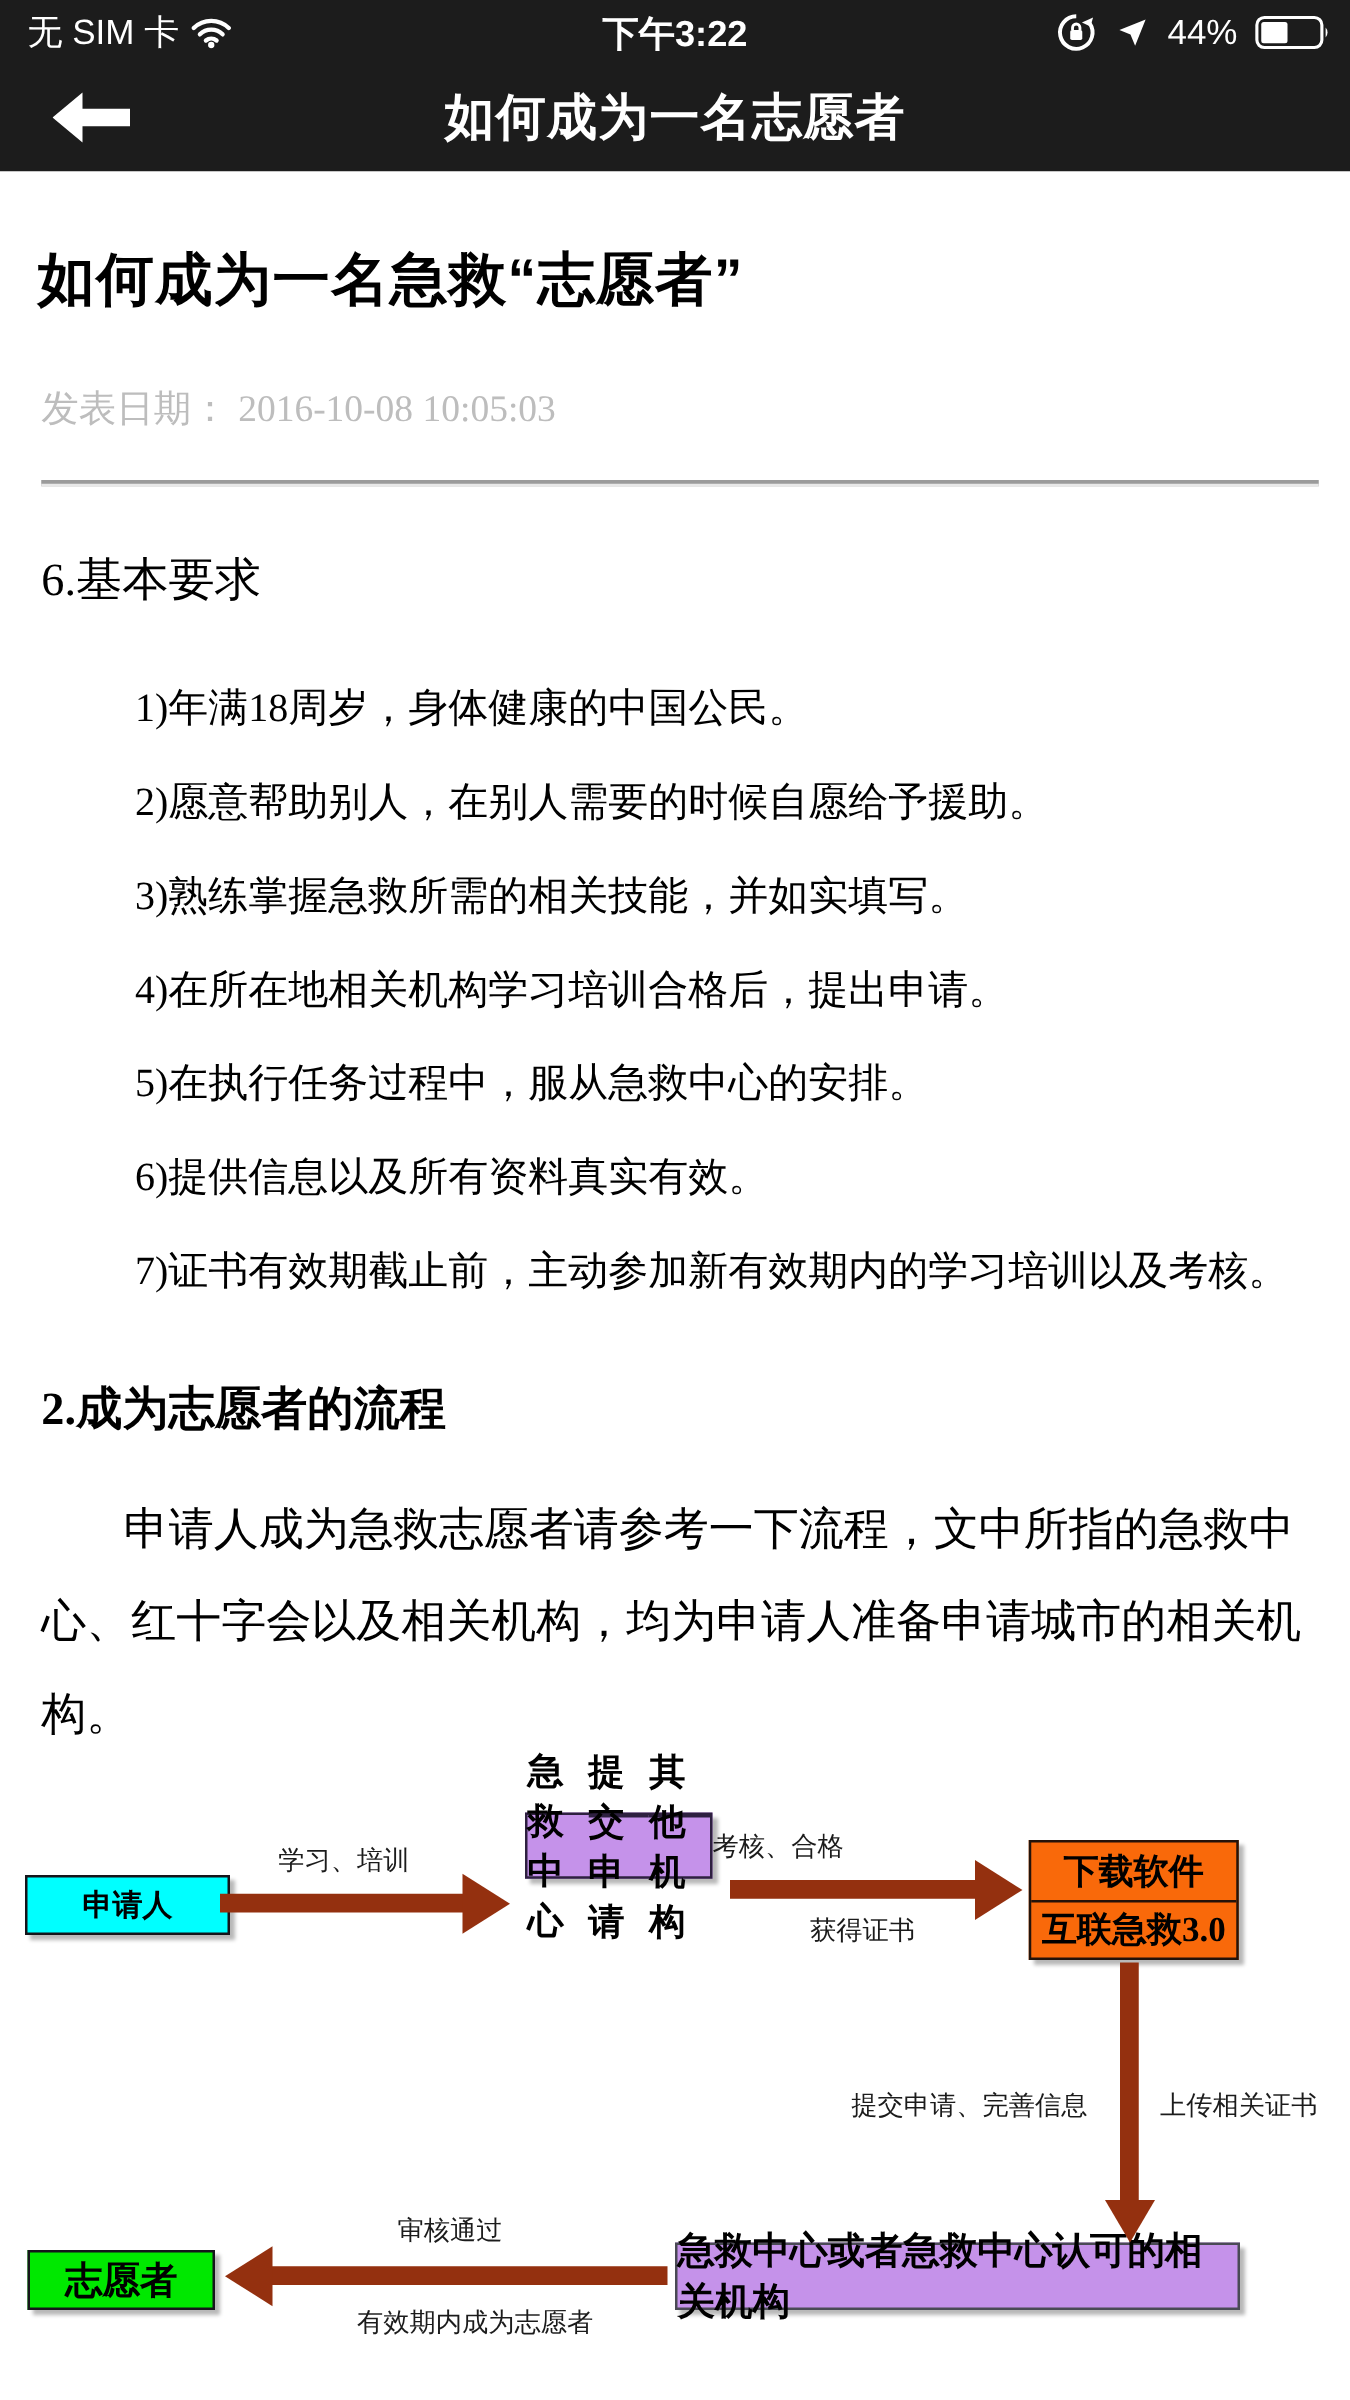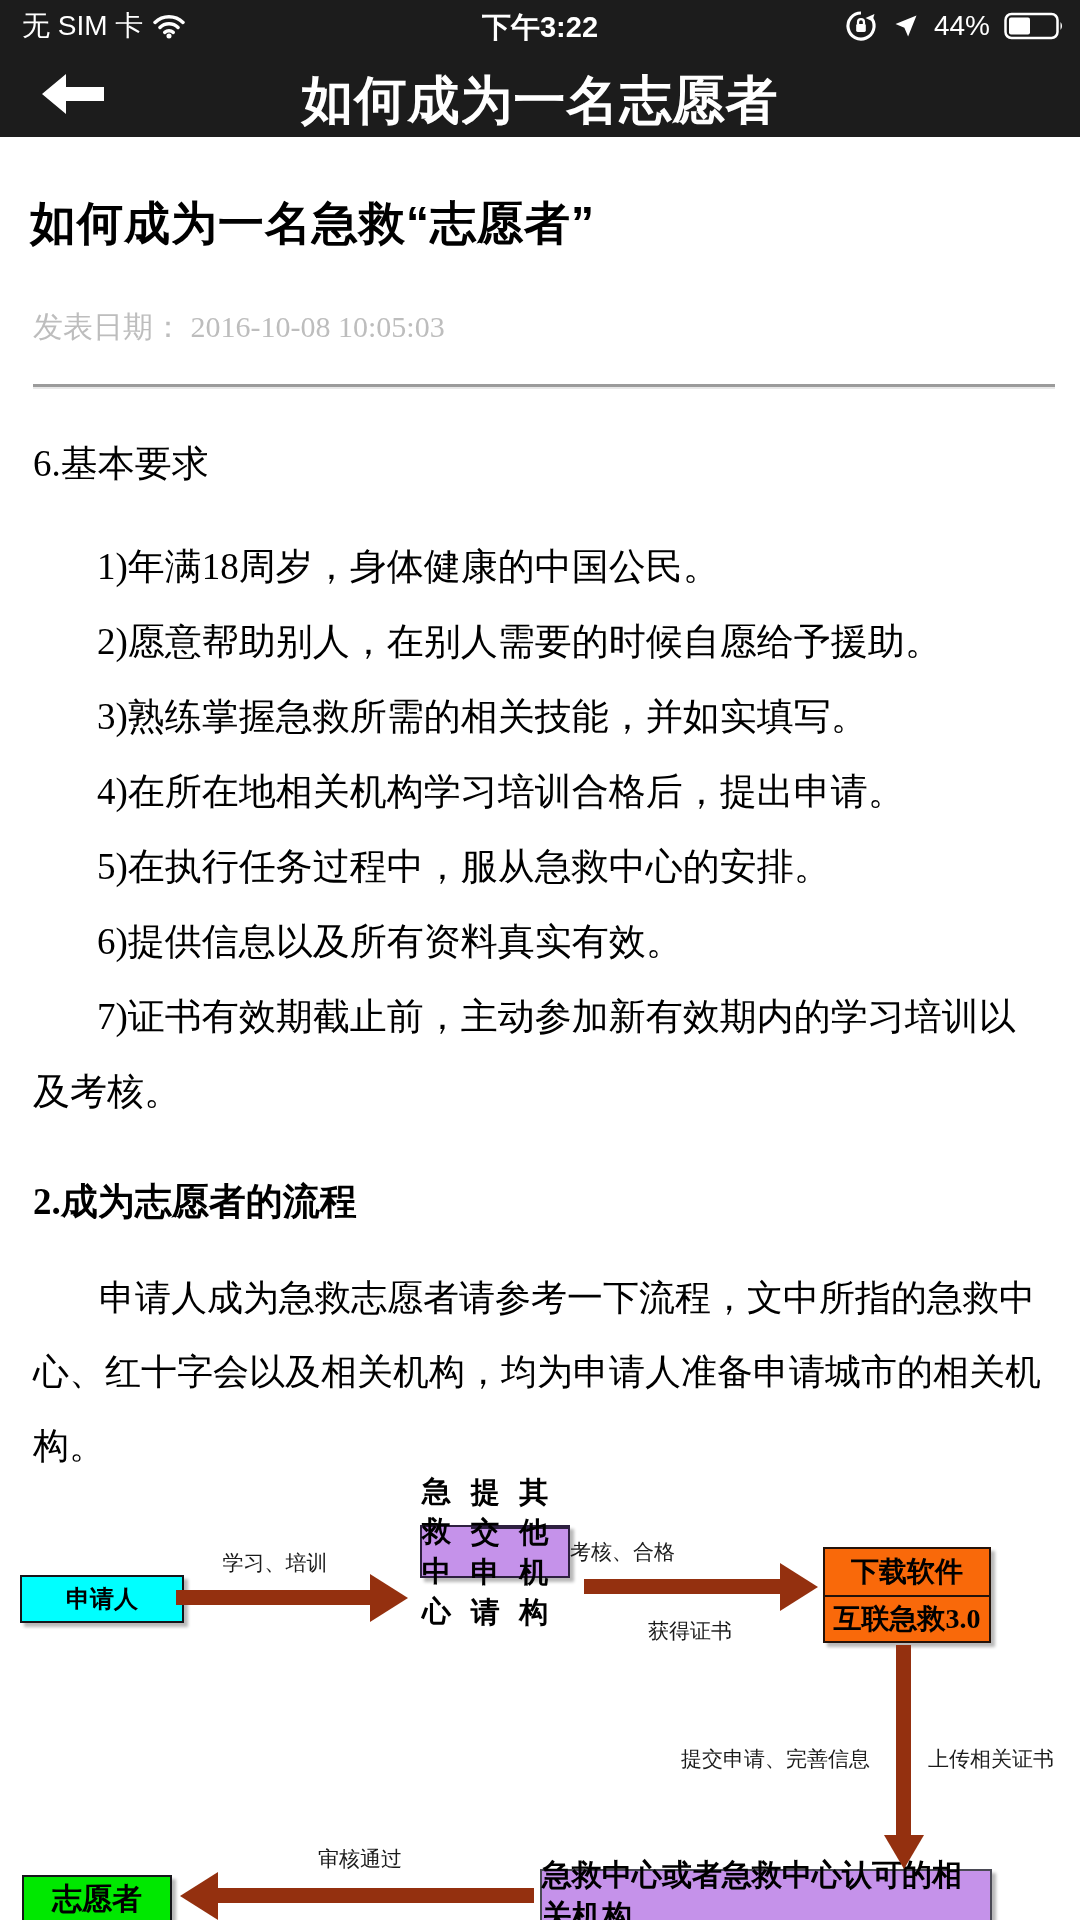--- a/index.html
+++ b/index.html
@@ -8,28 +8,28 @@
     font-family:"Liberation Sans",sans-serif;position:relative;
   }
   
   .header{position:absolute;top:0;left:0;width:1080px;height:137px;background:#1c1c1c;color:#fff;}
   .statusbar{position:absolute;top:0;left:0;width:100%;height:52px;display:flex;align-items:center;font-size:28px;}
   .sb-left{position:absolute;left:22px;top:0;height:52px;display:flex;align-items:center;gap:10px;justify-content:flex-end;}
   .sb-center{position:absolute;left:0;width:100%;text-align:center;top:8px;font-weight:bold;font-size:29px;}
   .sb-right{position:absolute;right:14px;top:0;height:52px;display:flex;align-items:center;gap:14px;}
   .navbar{position:absolute;top:52px;left:0;width:100%;height:85px;}
   .back-btn{position:absolute;left:42px;top:16px;width:64px;height:52px;display:flex;align-items:center;}
-  .nav-title{position:absolute;left:0;width:100%;top:14px;text-align:center;font-size:52px;font-weight:bold;color:#fff;letter-spacing:1px;}
+  .nav-title{position:absolute;left:0;width:100%;top:14px;text-align:center;font-size:40px;font-weight:bold;color:#fff;letter-spacing:1px;}
   
   .content{position:absolute;top:137px;left:0;width:1080px;color:#000;}
   .article-title{margin:56px 30px 0 30px;font-size:46px;font-weight:bold;letter-spacing:1px;font-family:"Liberation Sans",sans-serif;}
   .pub-date{margin:52px 33px 0 33px;font-size:30px;color:#bdbdbd;font-family:"Liberation Serif",serif;}
   .divider{margin:36px 25px 0 33px;height:3px;background:#9b9b9b;border-bottom:2px solid #e8e8e8;}
   .sec-heading{margin:50px 33px 0 33px;font-size:37px;font-weight:normal;font-family:"Liberation Serif",serif;}
-  .req-list{margin:40px 33px 0 33px;font-size:37px;line-height:75px;font-family:"Liberation Serif",serif;}
+  .req-list{margin:40px 33px 0 44px;font-size:32px;line-height:75px;font-family:"Liberation Serif",serif;}
   .req-item{text-indent:64px;}
   .sec2-heading{margin:48px 33px 0 33px;font-size:37px;font-family:"Liberation Serif",serif;}
   .process-par{margin:34px 33px 0 33px;font-size:36px;line-height:74px;text-indent:66px;font-family:"Liberation Serif",serif;}
   
   .flow{position:relative;margin-top:34px;width:1080px;height:478px;font-family:"Liberation Serif",serif;}
   .fnode{position:absolute;box-sizing:border-box;display:flex;align-items:center;justify-content:center;
          font-weight:bold;color:#000;box-shadow:4px 4px 3px #b9b9b9;}
   .node-applicant{left:20px;top:58px;width:164px;height:48px;background:var(--cyan);border:2px solid #15151a;font-size:24px;}
   .node-orgs{left:420px;top:8px;width:150px;background:var(--purple);border:2px solid #2e2040;flex-direction:row;padding:0;}
   .org-cell{width:100%;height:49px;display:flex;align-items:center;justify-content:center;font-size:29px;box-sizing:border-box;}
@@ -43,21 +43,21 @@
   .shaft{position:absolute;background:var(--arrow);}
   .ahead{position:absolute;width:0;height:0;}
   
   .a1-shaft{left:176px;top:73px;width:196px;height:15px;}
   .a1-head{left:370px;top:57px;border-top:24px solid transparent;border-bottom:24px solid transparent;border-left:38px solid var(--arrow);}
   .lbl-study{left:150px;top:32px;width:250px;text-align:center;}
   
   .a2-shaft{left:584px;top:62px;width:198px;height:15px;}
   .a2-head{left:780px;top:46px;border-top:24px solid transparent;border-bottom:24px solid transparent;border-left:38px solid var(--arrow);}
   .lbl-exam{left:570px;top:21px;width:240px;text-align:left;}
-  .lbl-cert{left:570px;top:100px;width:240px;text-align:center;}
+  .lbl-cert{left:570px;top:88px;width:240px;text-align:center;}
   
   .a3-shaft{left:896px;top:128px;width:15px;height:192px;}
   .a3-head{left:884px;top:318px;border-left:20px solid transparent;border-right:20px solid transparent;border-top:34px solid var(--arrow);}
   .lbl-submit{left:560px;top:228px;width:310px;text-align:right;}
   .lbl-upload{left:928px;top:228px;width:220px;text-align:left;}
   
   .a4-shaft{left:216px;top:371px;width:318px;height:15px;}
   .a4-head{left:180px;top:355px;border-top:24px solid transparent;border-bottom:24px solid transparent;border-right:38px solid var(--arrow);}
   .lbl-review{left:220px;top:328px;width:280px;text-align:center;}
   .lbl-valid{left:210px;top:402px;width:340px;text-align:center;}

